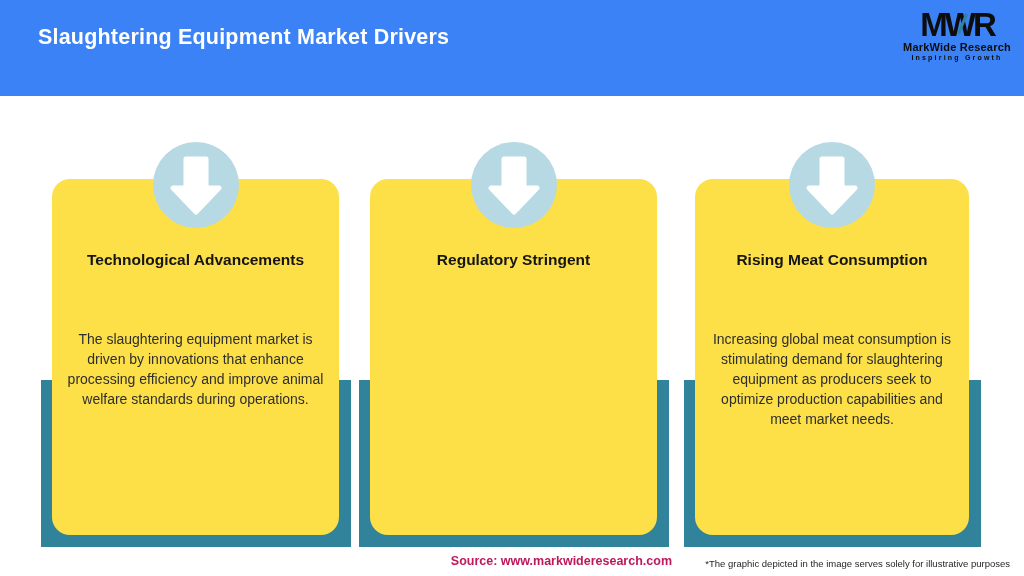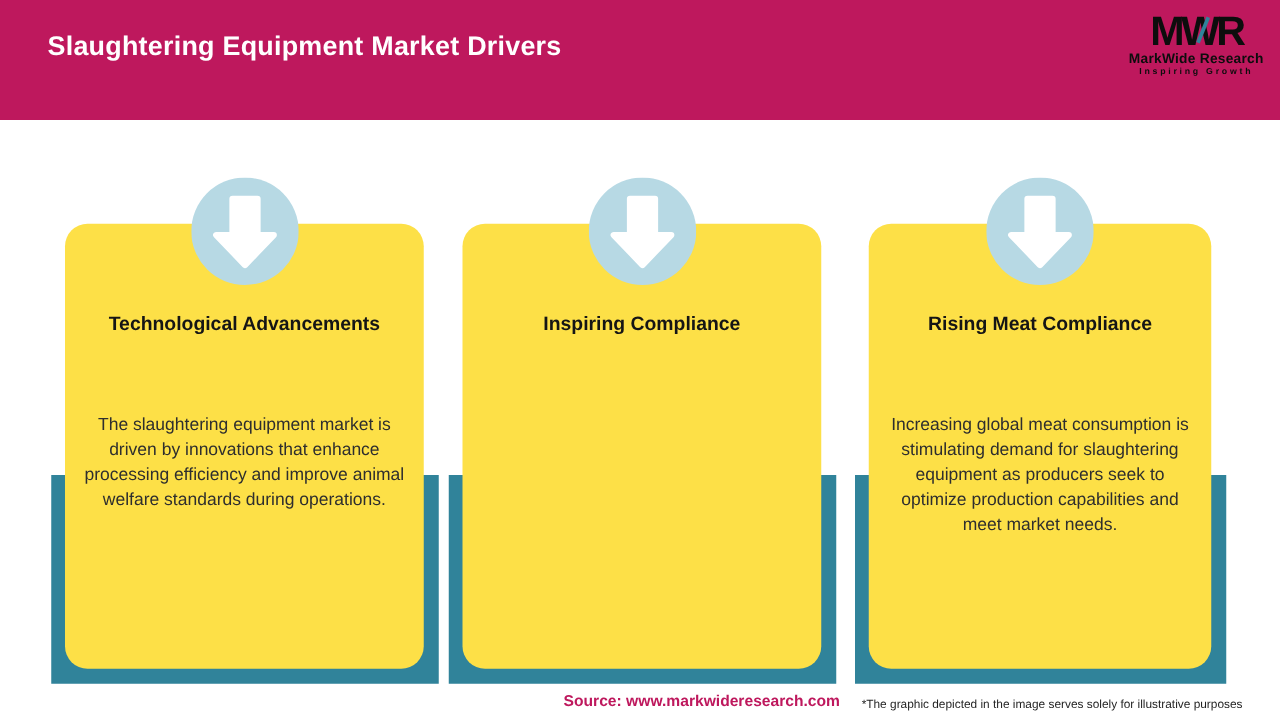--- a/index.html
+++ b/index.html
@@ -8,21 +8,21 @@
     font-family:"Liberation Sans", sans-serif;
     background:#ffffff;
     overflow:hidden;
     position:relative;
   }
   .page { position:absolute; inset:0; width:1024px; height:576px; background:#ffffff; }
 
   
   .header {
     position:absolute; left:0; top:0; width:1024px; height:96px;
-    background:#be185d;
+    background:#3b82f6;
   }
   .header-title {
     position:absolute; left:38px; top:25px;
     font-size:21.5px; font-weight:700; color:#ffffff; letter-spacing:0.2px;
     white-space:nowrap;
   }
   .logo {
     position:absolute; right:12px; top:8px; width:110px; text-align:center;
     color:#0d0d0d;
   }
@@ -70,21 +70,21 @@
     position:absolute; top:142px; left:50%; transform:translateX(-50%);
     width:86px; height:86px; z-index:3;
   }
 
   
   .source {
     position:absolute; left:332px; top:554px; width:340px; text-align:right;
     font-size:12.5px; font-weight:700; color:#be185d; white-space:nowrap;
   }
   .disclaimer {
-    position:absolute; right:30px; top:558px;
+    position:absolute; right:14px; top:558px;
     font-size:9.5px; font-weight:400; color:#1F1F1F; white-space:nowrap;
   }
 </style>
 </head>
 <body>
 
 <div class="page">
 
   <header class="header">
     <h1 class="header-title">Slaughtering Equipment Market Drivers</h1>
@@ -110,34 +110,34 @@
         <svg width="86" height="86" viewBox="0 0 86 86">
           <circle cx="43" cy="43" r="43" fill="#B7D9E4"></circle>
           <polygon points="33,17 53,17 53,46 66,46 43,70 20,46 33,46" fill="#FFFFFF" stroke="#FFFFFF" stroke-width="5" stroke-linejoin="round"></polygon>
         </svg>
       </div>
     </section>
 
     <section class="card-group cg2">
       <div class="backdrop"></div>
       <div class="card">
-        <h2 class="card-title">Inspiring Compliance</h2>
+        <h2 class="card-title">Regulatory Stringent</h2>
       </div>
       <div class="circle">
         <svg width="86" height="86" viewBox="0 0 86 86">
           <circle cx="43" cy="43" r="43" fill="#B7D9E4"></circle>
           <polygon points="33,17 53,17 53,46 66,46 43,70 20,46 33,46" fill="#FFFFFF" stroke="#FFFFFF" stroke-width="5" stroke-linejoin="round"></polygon>
         </svg>
       </div>
     </section>
 
     <section class="card-group cg3">
       <div class="backdrop"></div>
       <div class="card">
-        <h2 class="card-title">Rising Meat Compliance</h2>
+        <h2 class="card-title">Rising Meat Consumption</h2>
         <p class="card-desc">Increasing global meat consumption is stimulating demand for slaughtering equipment as producers seek to optimize production capabilities and meet market needs.</p>
       </div>
       <div class="circle">
         <svg width="86" height="86" viewBox="0 0 86 86">
           <circle cx="43" cy="43" r="43" fill="#B7D9E4"></circle>
           <polygon points="33,17 53,17 53,46 66,46 43,70 20,46 33,46" fill="#FFFFFF" stroke="#FFFFFF" stroke-width="5" stroke-linejoin="round"></polygon>
         </svg>
       </div>
     </section>
 

